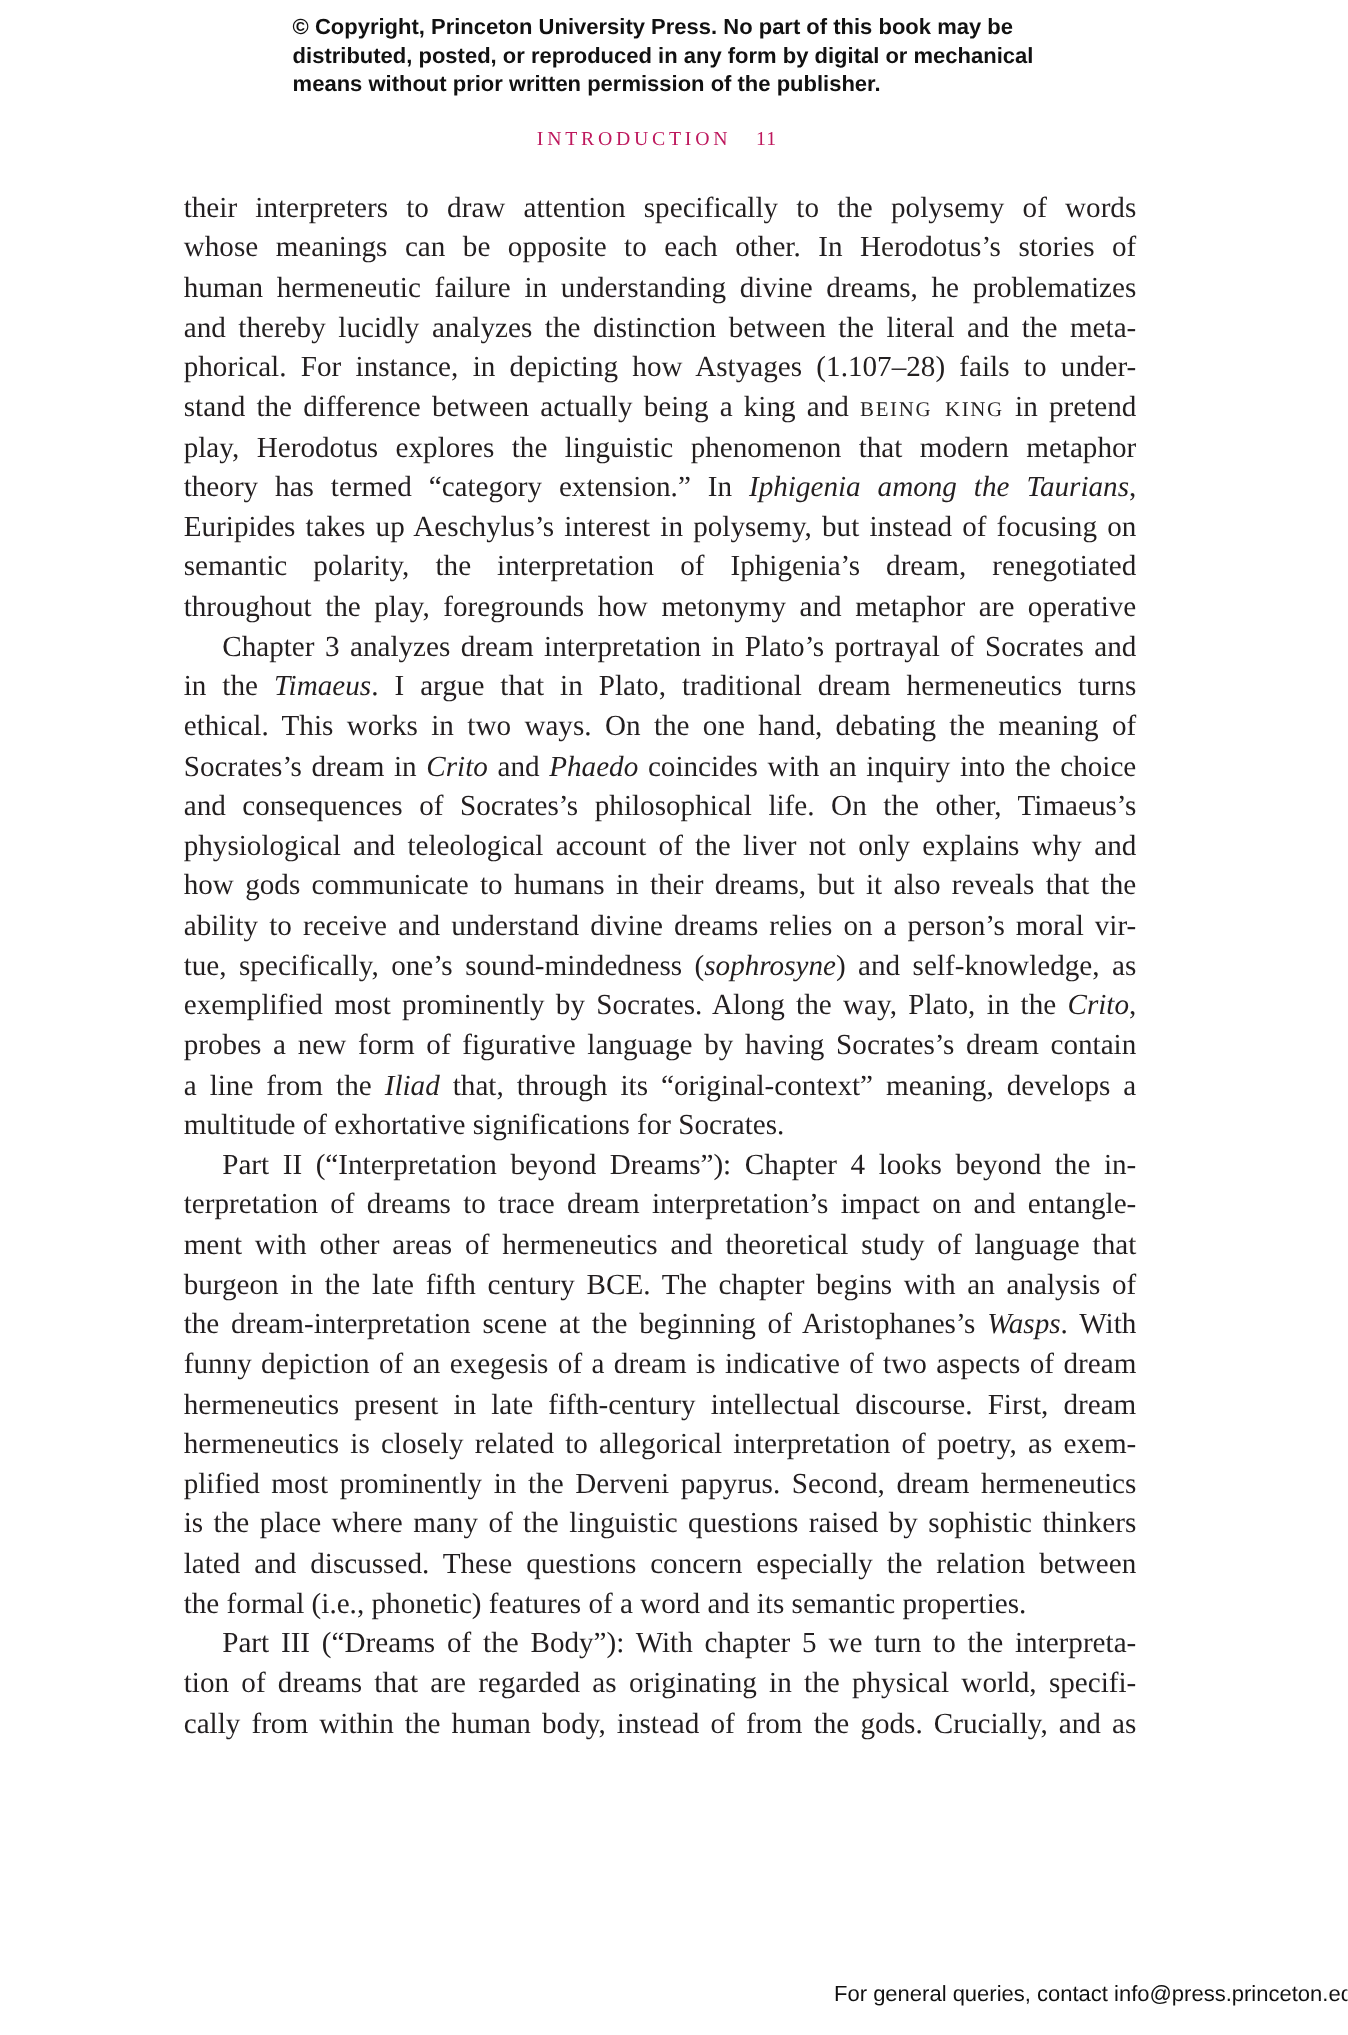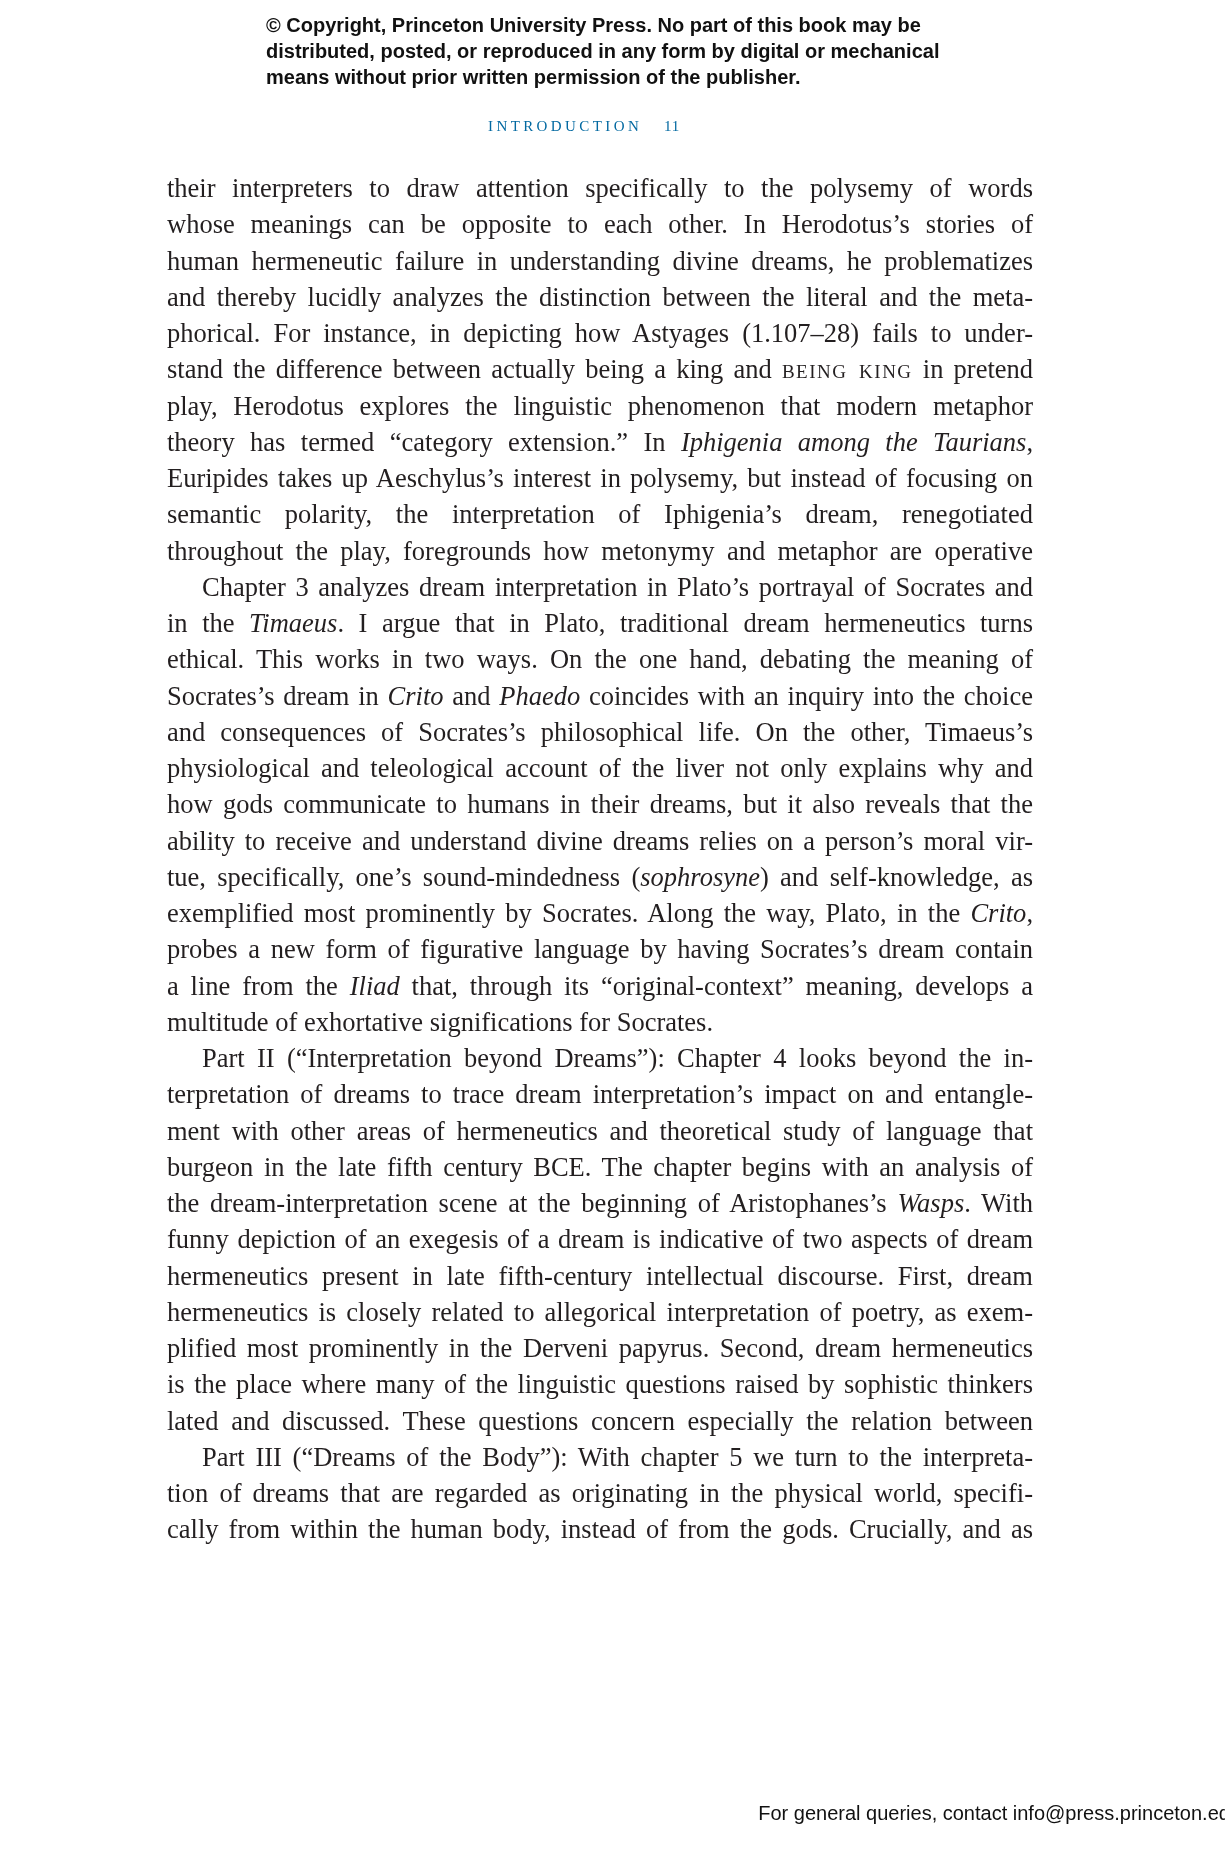--- a/index.html
+++ b/index.html
@@ -27,23 +27,23 @@
     .copyright .cline {
       display: block;
       white-space: nowrap;
       font-weight: bold;
     }
     .running-head {
       position: absolute;
       left: 488px;
       top: 116px;
       font-family: "Liberation Serif", serif;
-      font-size: 15px;
+      font-size: 18px;
       line-height: 20px;
-      color: #0369a1;
+      color: #be185d;
       white-space: nowrap;
     }
     .running-head .rh-title {
       letter-spacing: 3.4px;
       text-transform: uppercase;
     }
     .running-head .rh-page {
       margin-left: 18px;
       letter-spacing: 1px;
     }
@@ -227,20 +227,23 @@
       </span>
     <span class="line">
         <span class="line-inner">plified most prominently in the Derveni papyrus. Second, dream hermeneutics</span>
       </span>
     <span class="line">
         <span class="line-inner">is the place where many of the linguistic questions raised by sophistic thinkers</span>
       </span>
     <span class="line">
         <span class="line-inner">lated and discussed. These questions concern especially the relation between</span>
       </span>
+    <span class="line last">
+        <span class="line-inner">the formal (i.e., phonetic) features of a word and its semantic properties.</span>
+      </span>
   </div>
 
   <div class="para">
     <span class="line indent">
         <span class="line-inner">Part III (“Dreams of the Body”): With chapter 5 we turn to the interpreta-</span>
       </span>
     <span class="line">
         <span class="line-inner">tion of dreams that are regarded as originating in the physical world, specifi-</span>
       </span>
     <span class="line">

